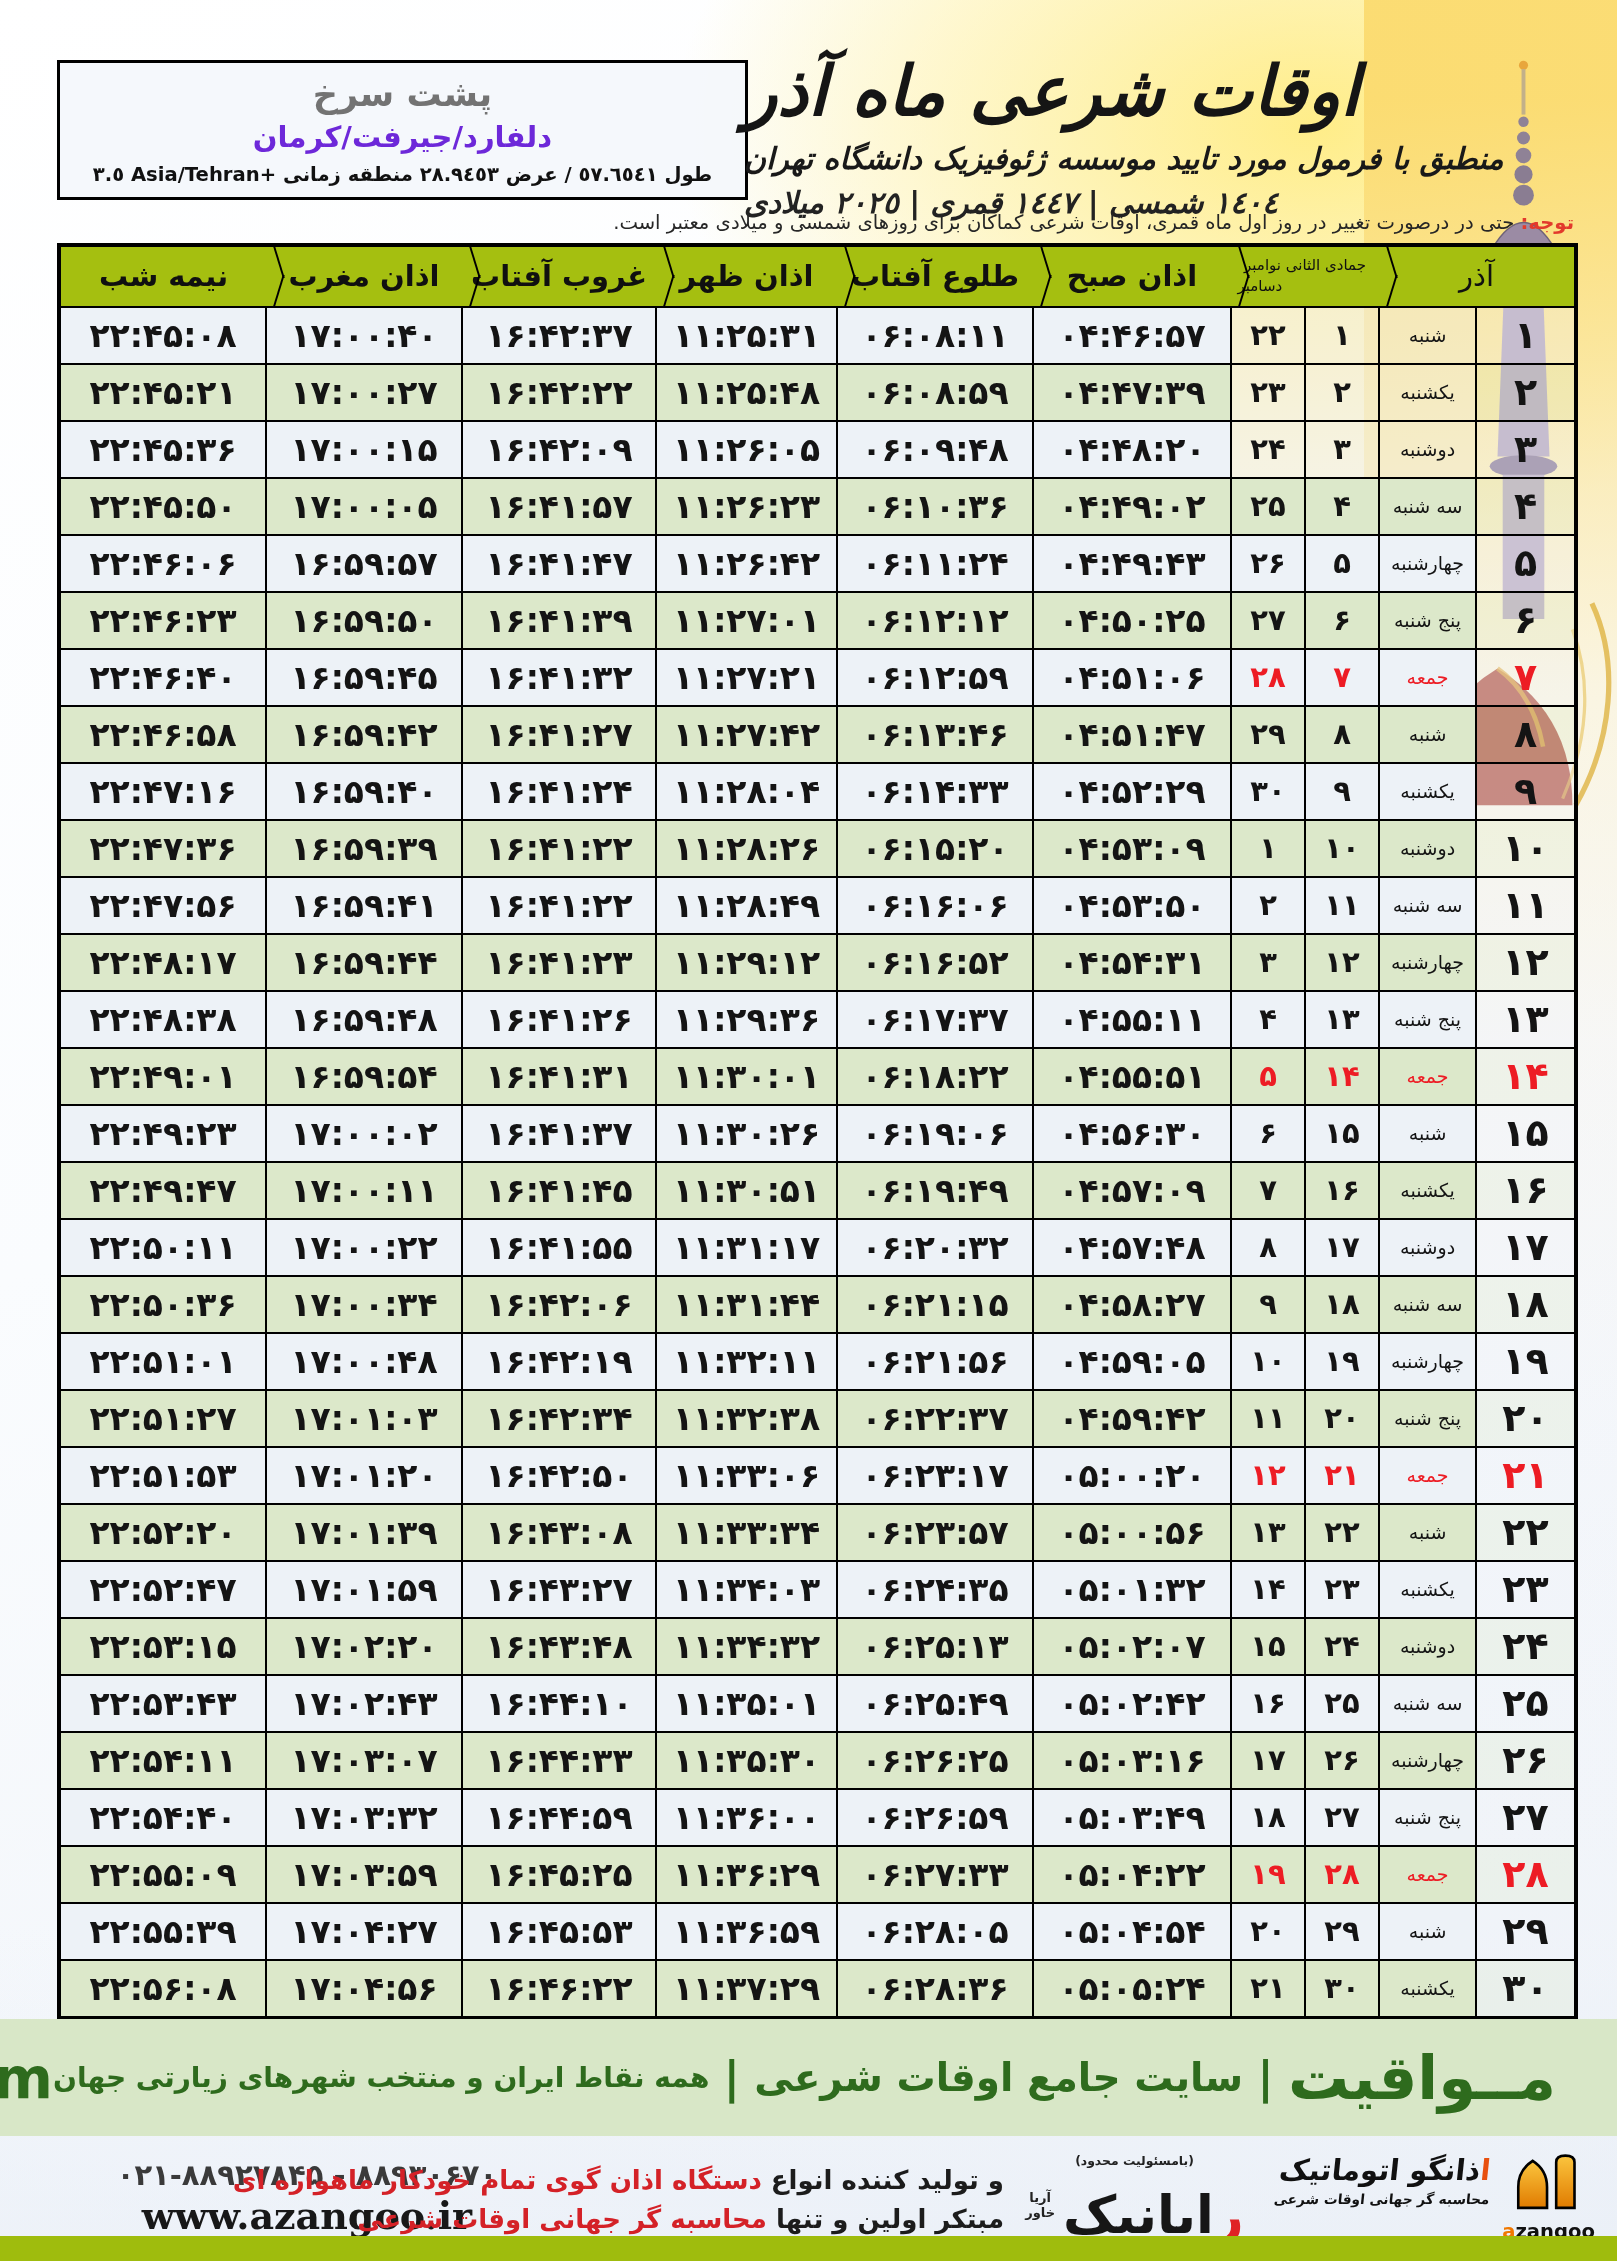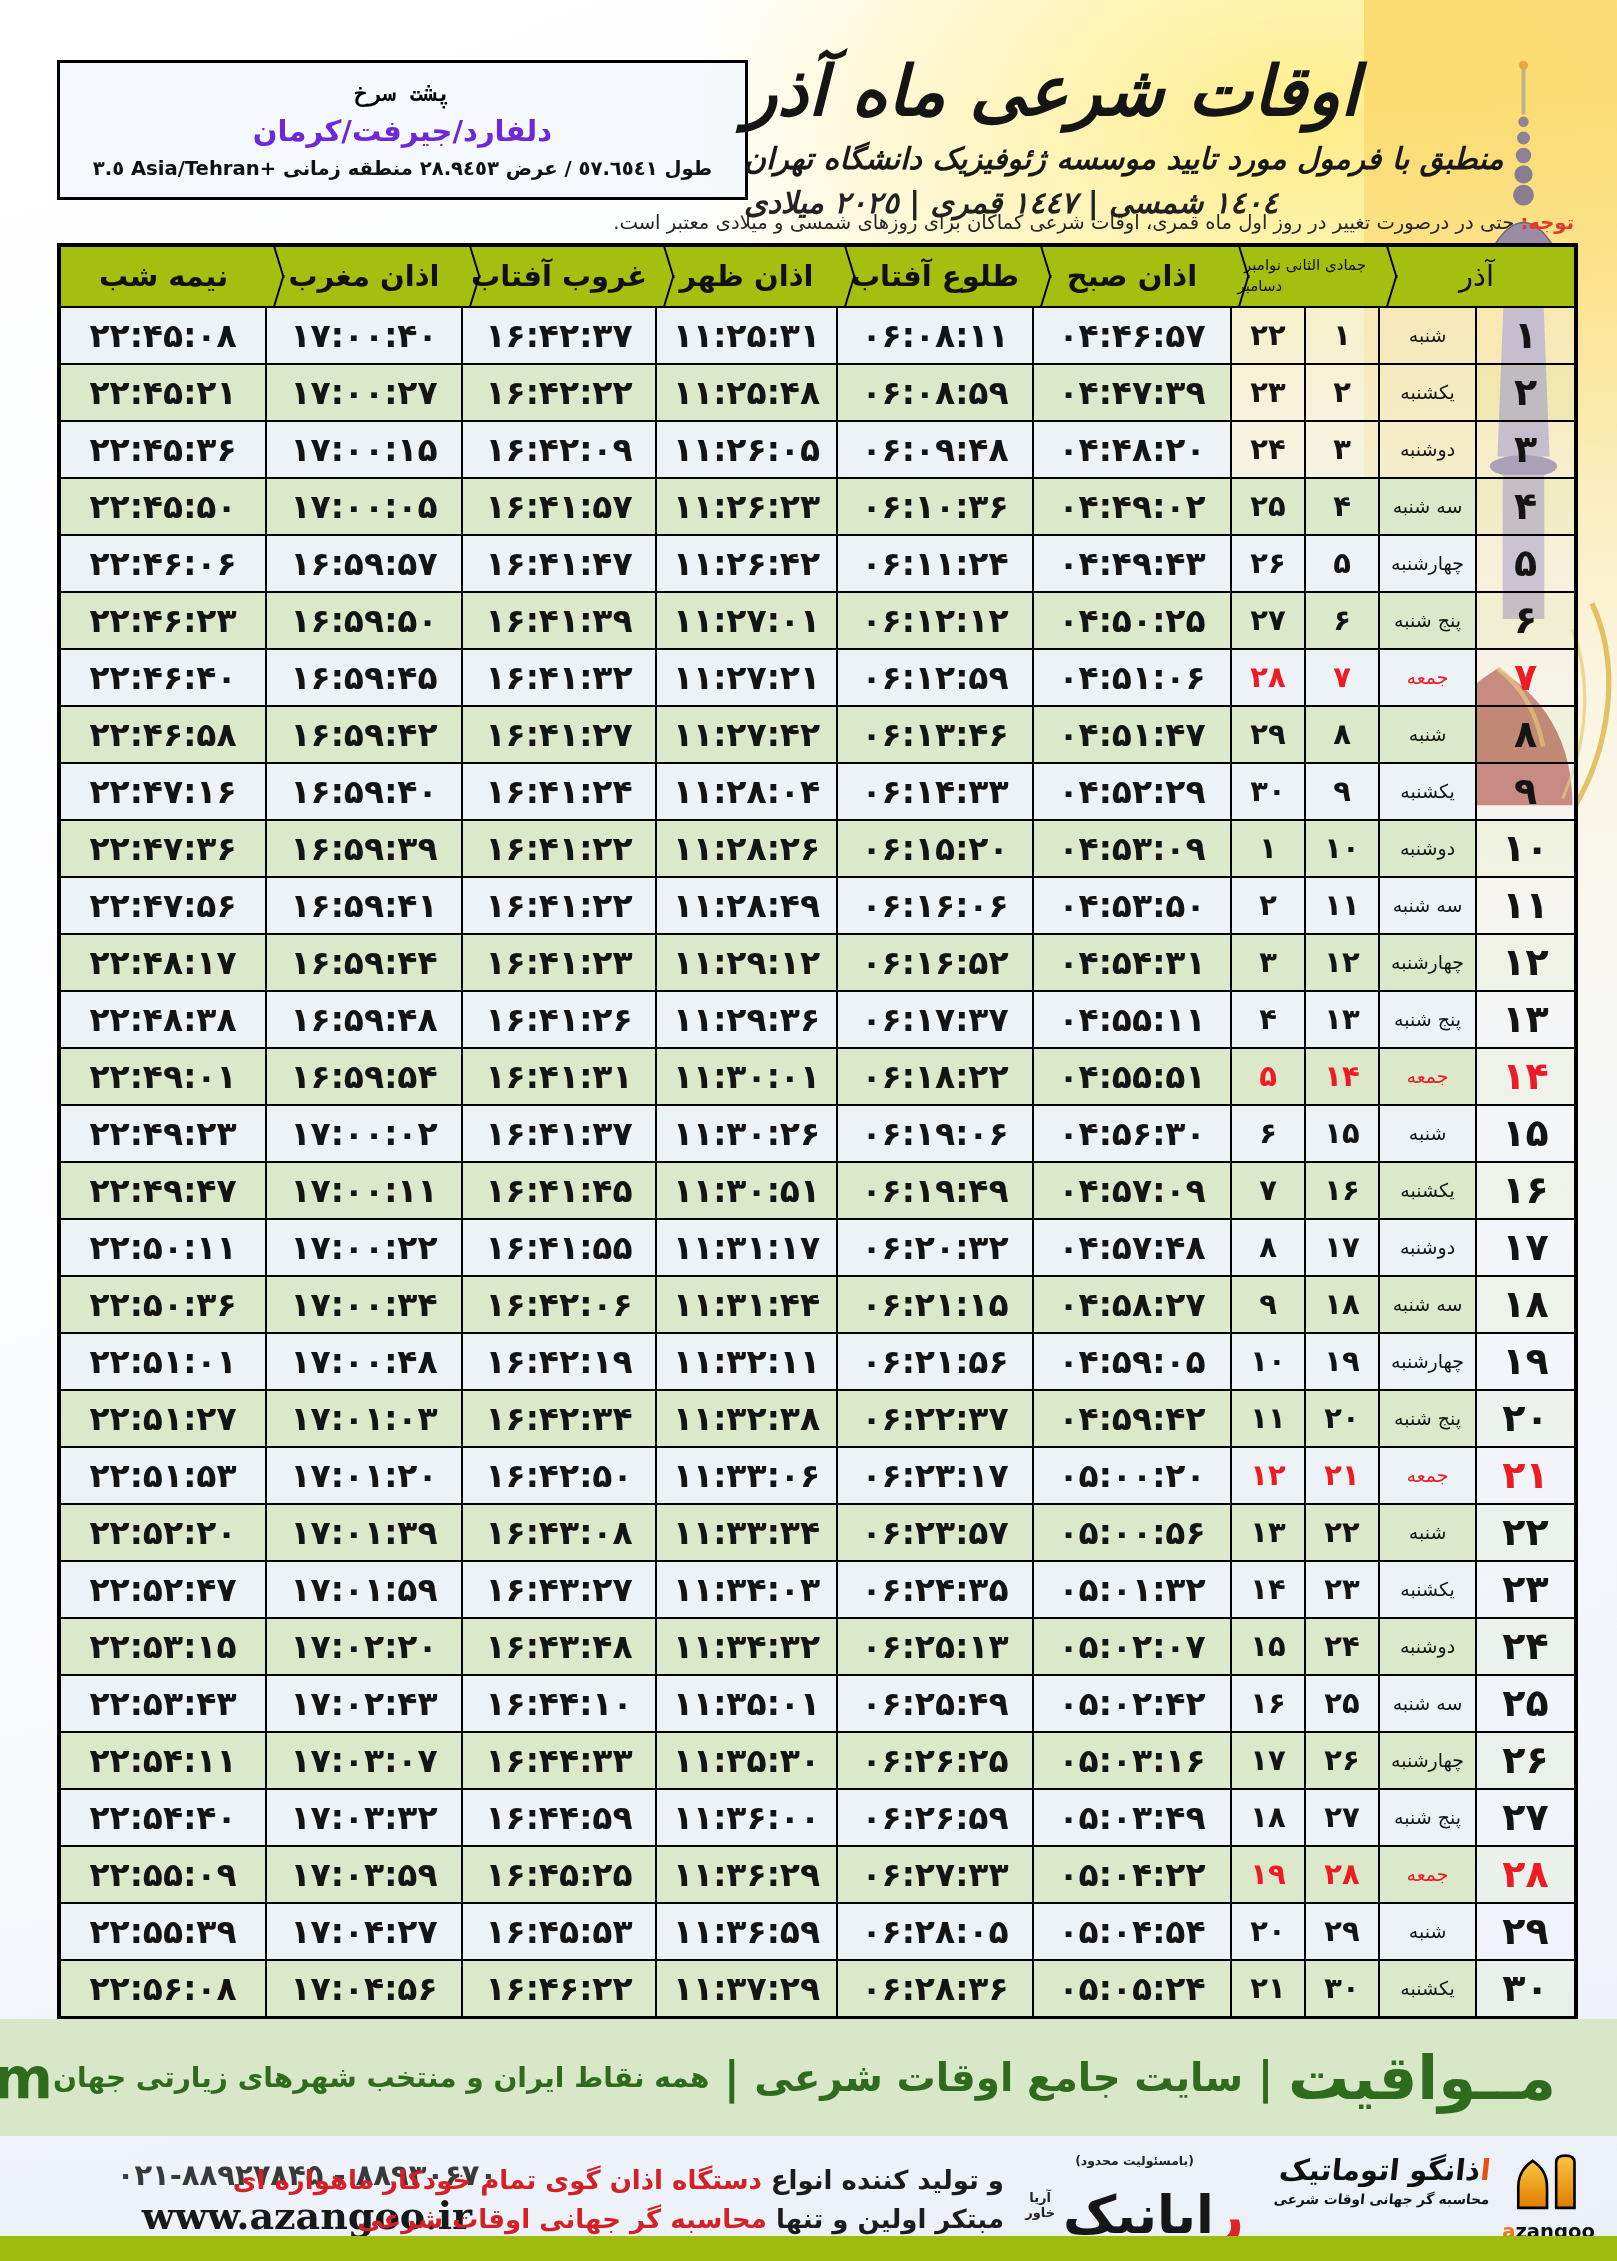--- a/index.html
+++ b/index.html
@@ -15,21 +15,21 @@
      background:linear-gradient(to bottom,rgba(251,219,112,.95) 98px,rgba(250,227,148,.7) 424px,
        rgba(250,236,190,.45) 685px,rgba(245,238,225,.25) 1044px,rgba(238,238,246,.12) 1435px,rgba(238,240,248,0) 1892px);}
   .bg-bottom{position:absolute;left:0;top:1925px;width:1618px;height:337px;
      background:linear-gradient(to bottom,rgba(240,244,250,0),rgba(232,238,247,.55));}
   .minaret{position:absolute;left:1465px;top:46px;}
   .domeart{position:absolute;left:1377px;top:590px;}
   
   .loc-box{position:absolute;left:57px;top:60px;width:685px;height:134px;border:3.3px solid #000;
      background:rgba(243,247,251,.85);display:flex;flex-direction:column;justify-content:center;
      text-align:center;direction:rtl;z-index:2;}
-  .loc-city{font-size:23px;font-weight:bold;color:#000000;font-family:Liberation Mono, monospace;}
+  .loc-city{font-size:35px;font-weight:bold;color:#737373;}
   .loc-region{font-size:29px;font-weight:bold;color:#6d28d9;margin-top:5.2px;}
   .loc-coords{font-size:19.6px;font-weight:bold;color:#111;margin-top:9px;}
   .title-wrap{position:absolute;left:744px;top:51px;width:848px;text-align:left;direction:rtl;z-index:2;font-style:italic;}
   .main-title{margin:0;font-size:69px;font-weight:bold;color:#151515;letter-spacing:-1.3px;}
   .subtitle{font-size:30px;font-weight:bold;color:#191919;margin-top:10.4px;}
   .years{font-size:30px;font-weight:bold;color:#222;margin-top:9px;}
   .notice{position:absolute;right:44px;top:211px;direction:rtl;font-size:19.6px;color:#262626;z-index:2;white-space:nowrap;}
   .notice .lbl{color:#e23a2c;font-weight:bold;}
   
   table.times{position:absolute;left:57px;top:243px;width:1516px;z-index:2;

